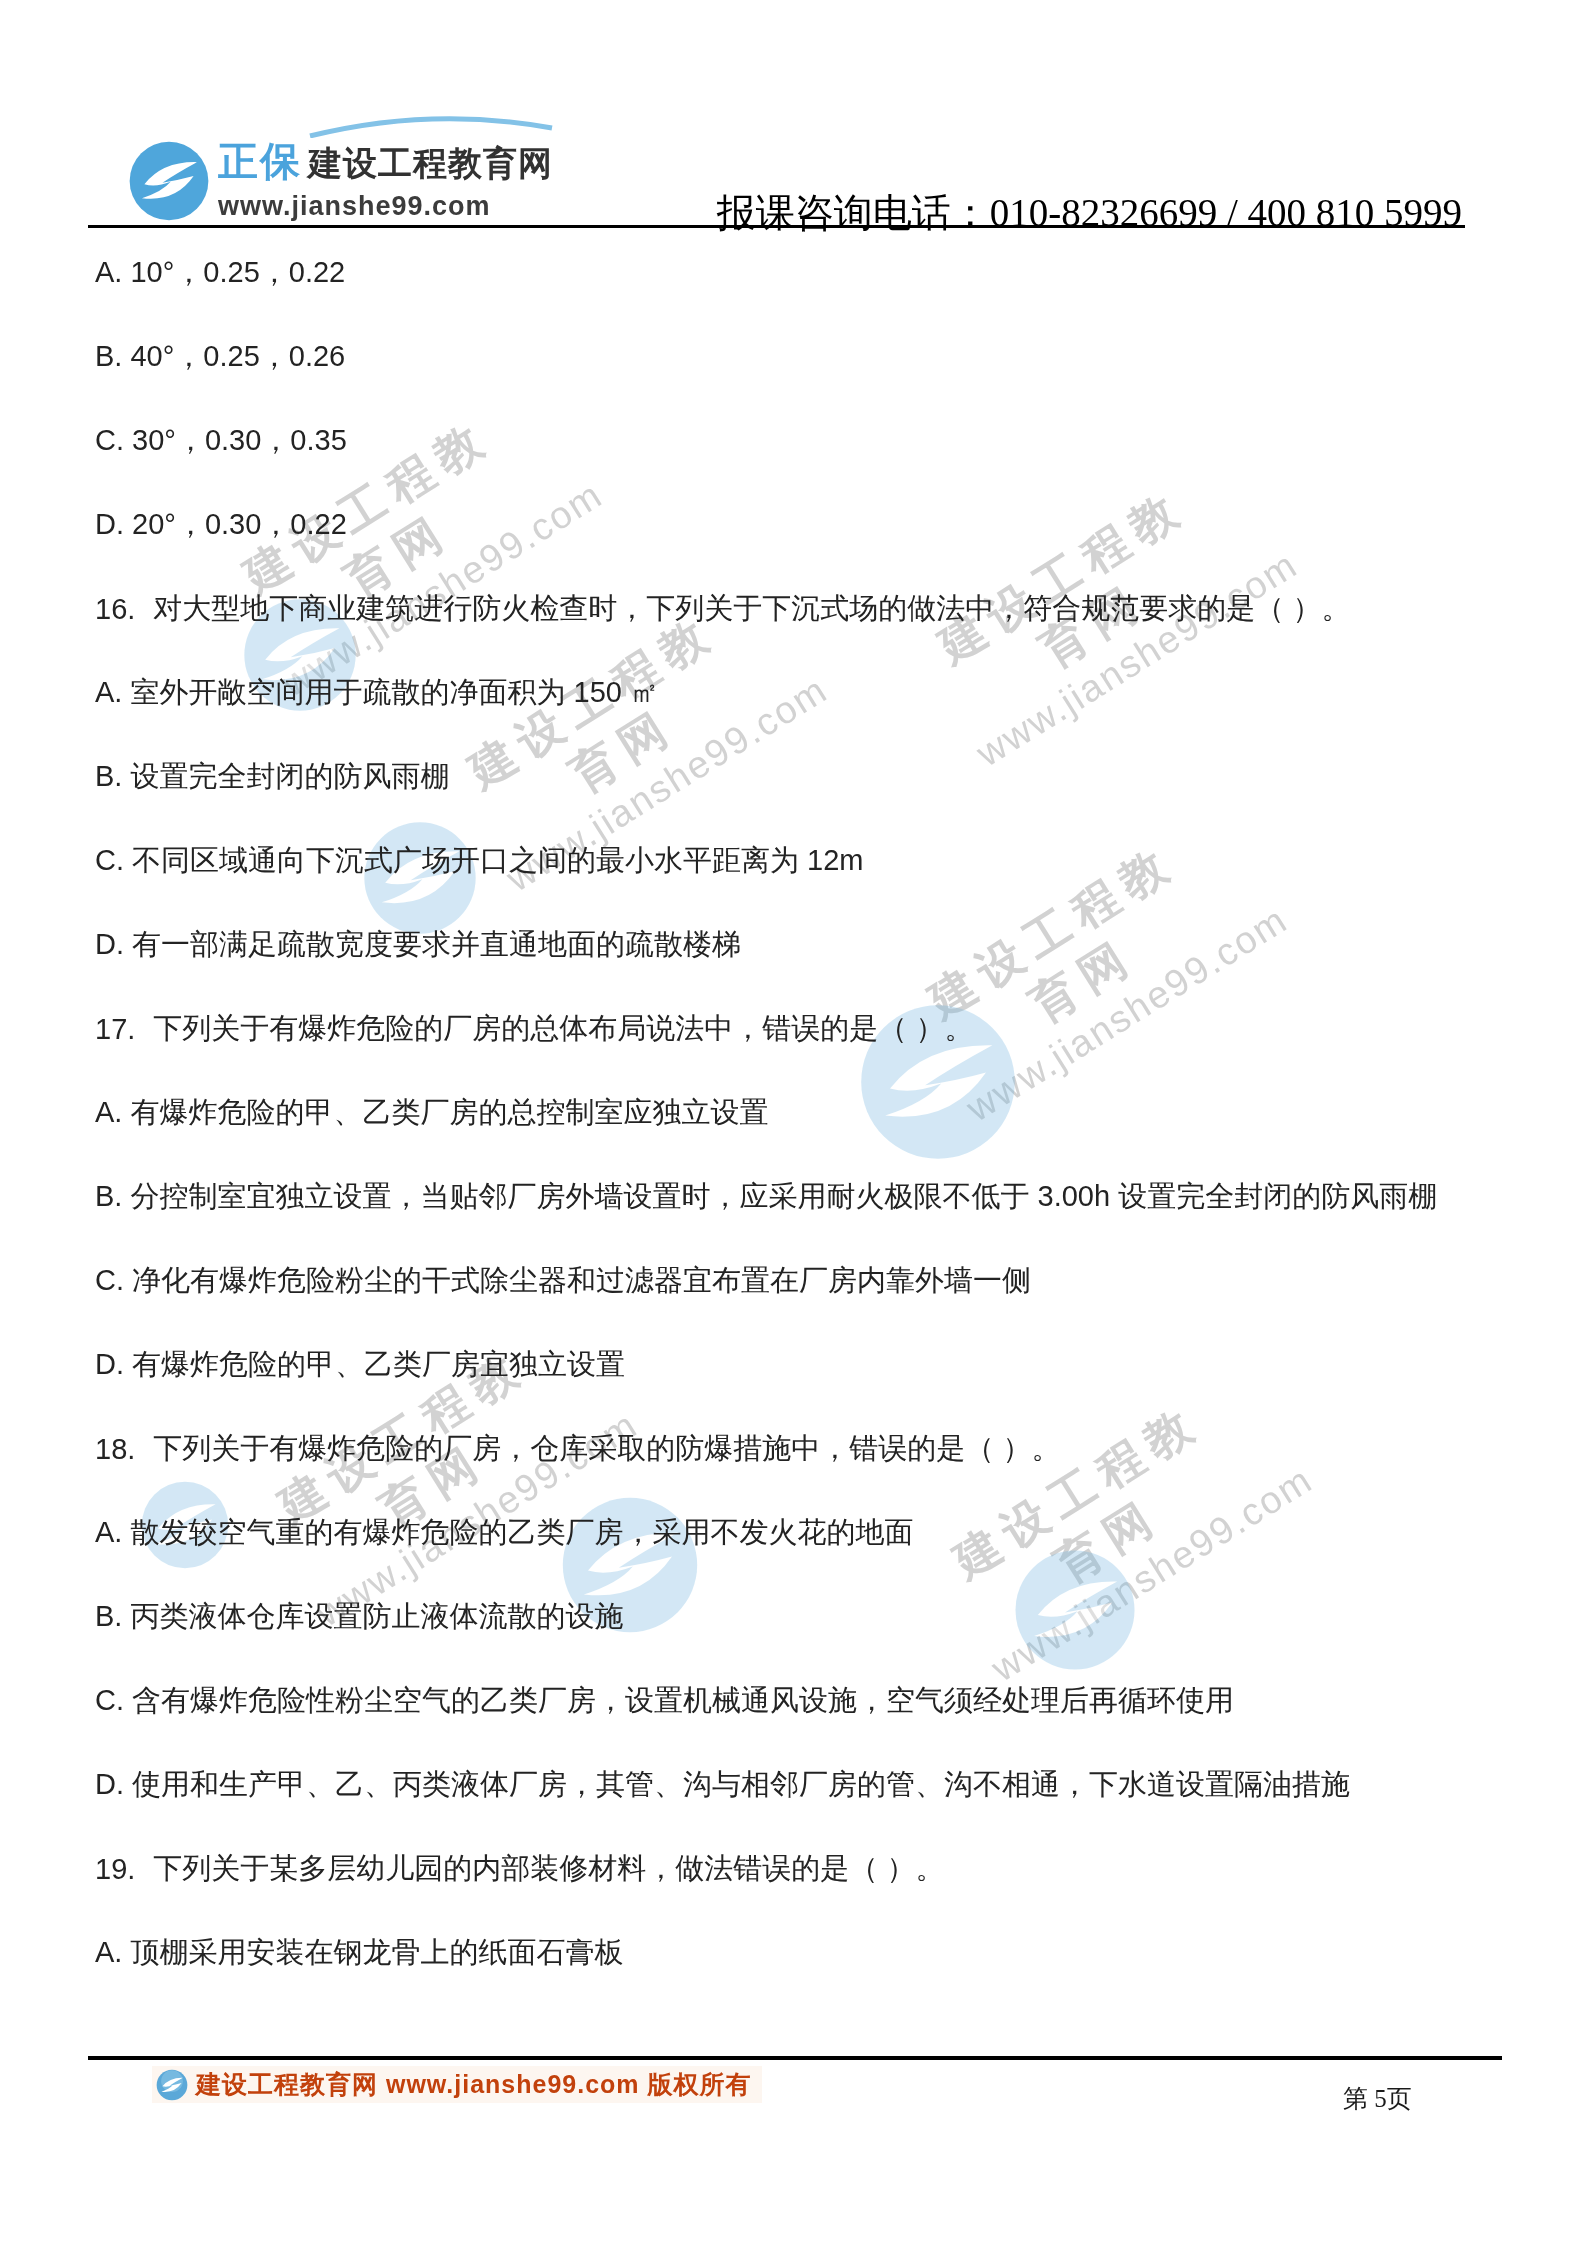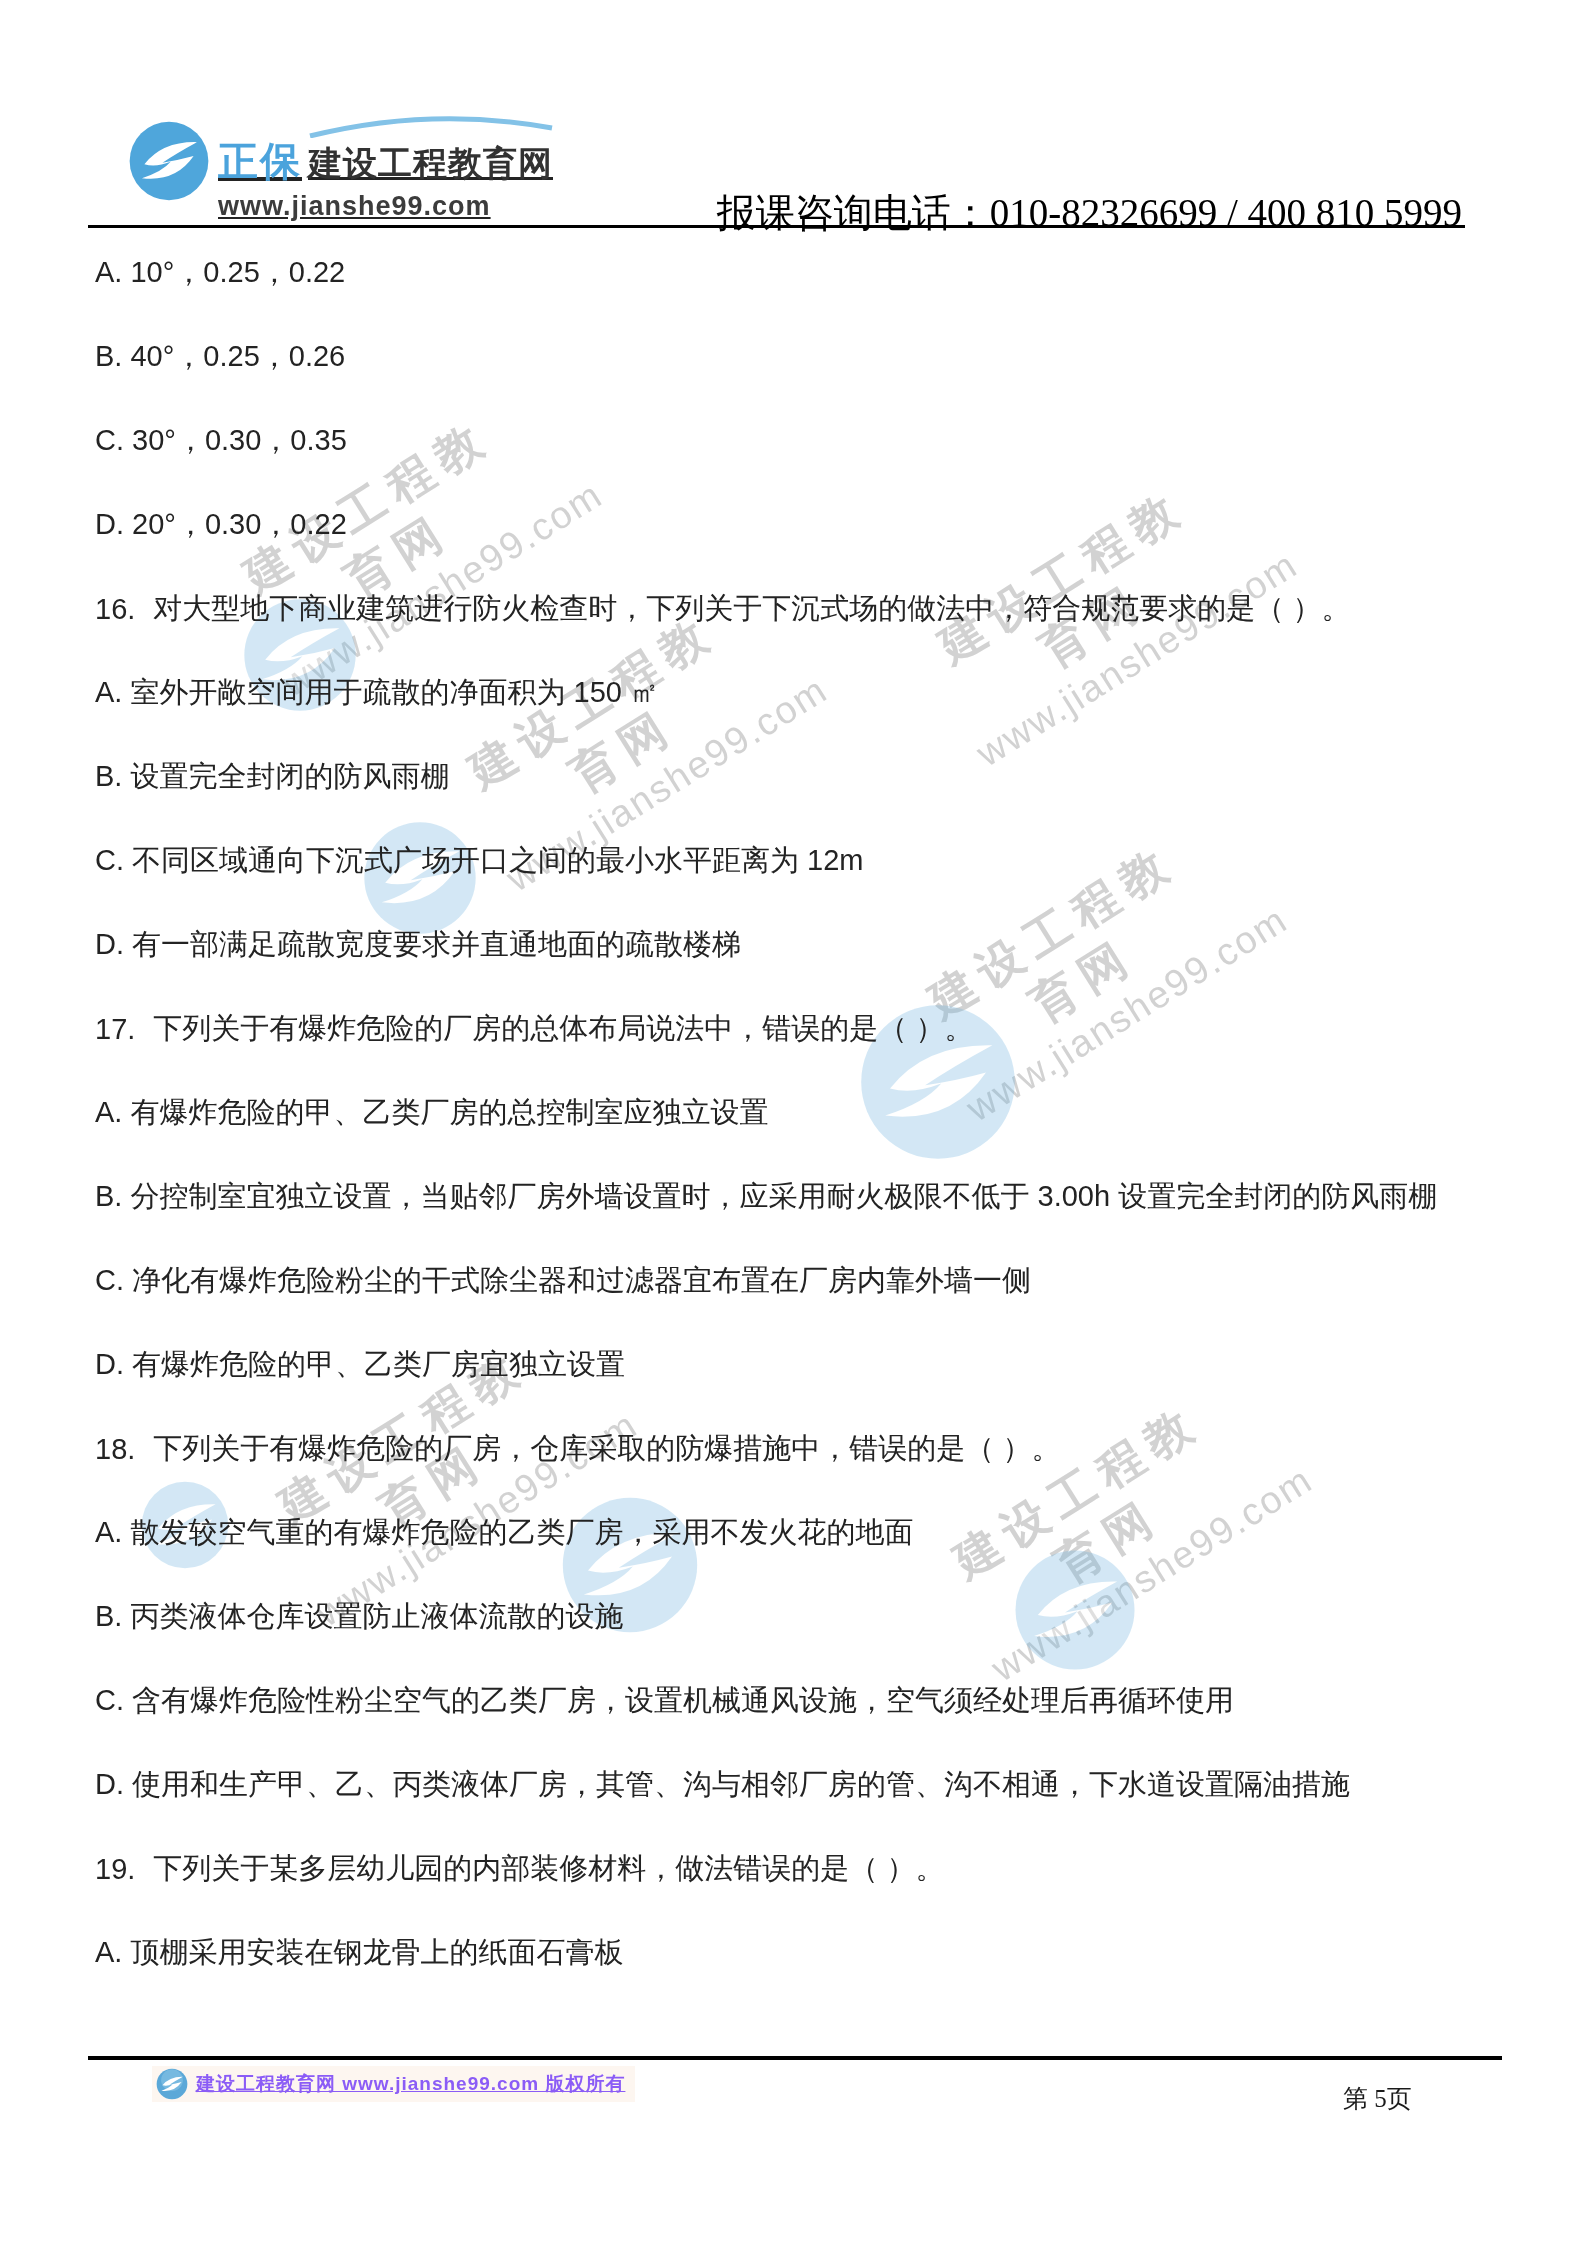--- a/index.html
+++ b/index.html
@@ -6,21 +6,21 @@
   .page{
     position:relative;
     width:1587px;
     height:2245px;
     background:#ffffff;
     overflow:hidden;
     font-family:"Liberation Sans","DejaVu Sans",sans-serif;
     color:#232323;
   }
   
-  .logo{position:absolute;left:128px;top:120px;display:flex;align-items:flex-start;text-decoration:underline;}
+  .logo{position:absolute;left:128px;top:120px;display:flex;align-items:flex-end;}
   .logo-mark{width:82px;height:82px;flex:0 0 auto;}
   .logo-text{position:relative;margin-left:8px;padding-top:14px;}
   .logo-arc{position:absolute;left:88px;top:-6px;}
   .logo-row1{display:flex;align-items:baseline;white-space:nowrap;}
   .logo-zb{color:#4ba3dc;font-weight:bold;font-size:40px;letter-spacing:2px;}
   .logo-site{color:#323232;font-weight:bold;font-size:34px;margin-left:6px;letter-spacing:1px;}
   .logo-url{color:#3c3c3c;font-weight:bold;font-size:27px;letter-spacing:1px;margin-top:2px;}
   .contact{
     position:absolute;right:125px;top:186px;
     font-family:"Liberation Serif","DejaVu Serif",serif;
@@ -56,21 +56,21 @@
   .wmc6{left:1013px;top:1548px;width:124px;height:124px;}
   
   .rule-bottom{left:88px;top:2056px;width:1414px;height:4px;}
   .footer-brand{
     position:absolute;left:152px;top:2066px;z-index:3;
     display:flex;align-items:center;
     background:#fdf6f0;padding:2px 10px 2px 4px;
   }
   .footer-logo{width:32px;height:32px;margin-right:8px;flex:0 0 auto;}
   .footer-brand-text{
-    color:#8b5cf6;font-weight:bold;font-size:19px;letter-spacing:1px;white-space:nowrap;text-decoration:underline;
+    color:#c2410c;font-weight:bold;font-size:25px;letter-spacing:1px;white-space:nowrap;
   }
   .footer-page{
     position:absolute;left:1343px;top:2082px;z-index:3;
     font-family:"Liberation Serif","DejaVu Serif",serif;
     font-size:25px;color:#1a1a1a;white-space:nowrap;
   }
 </style>
 </head>
 <body>
 

